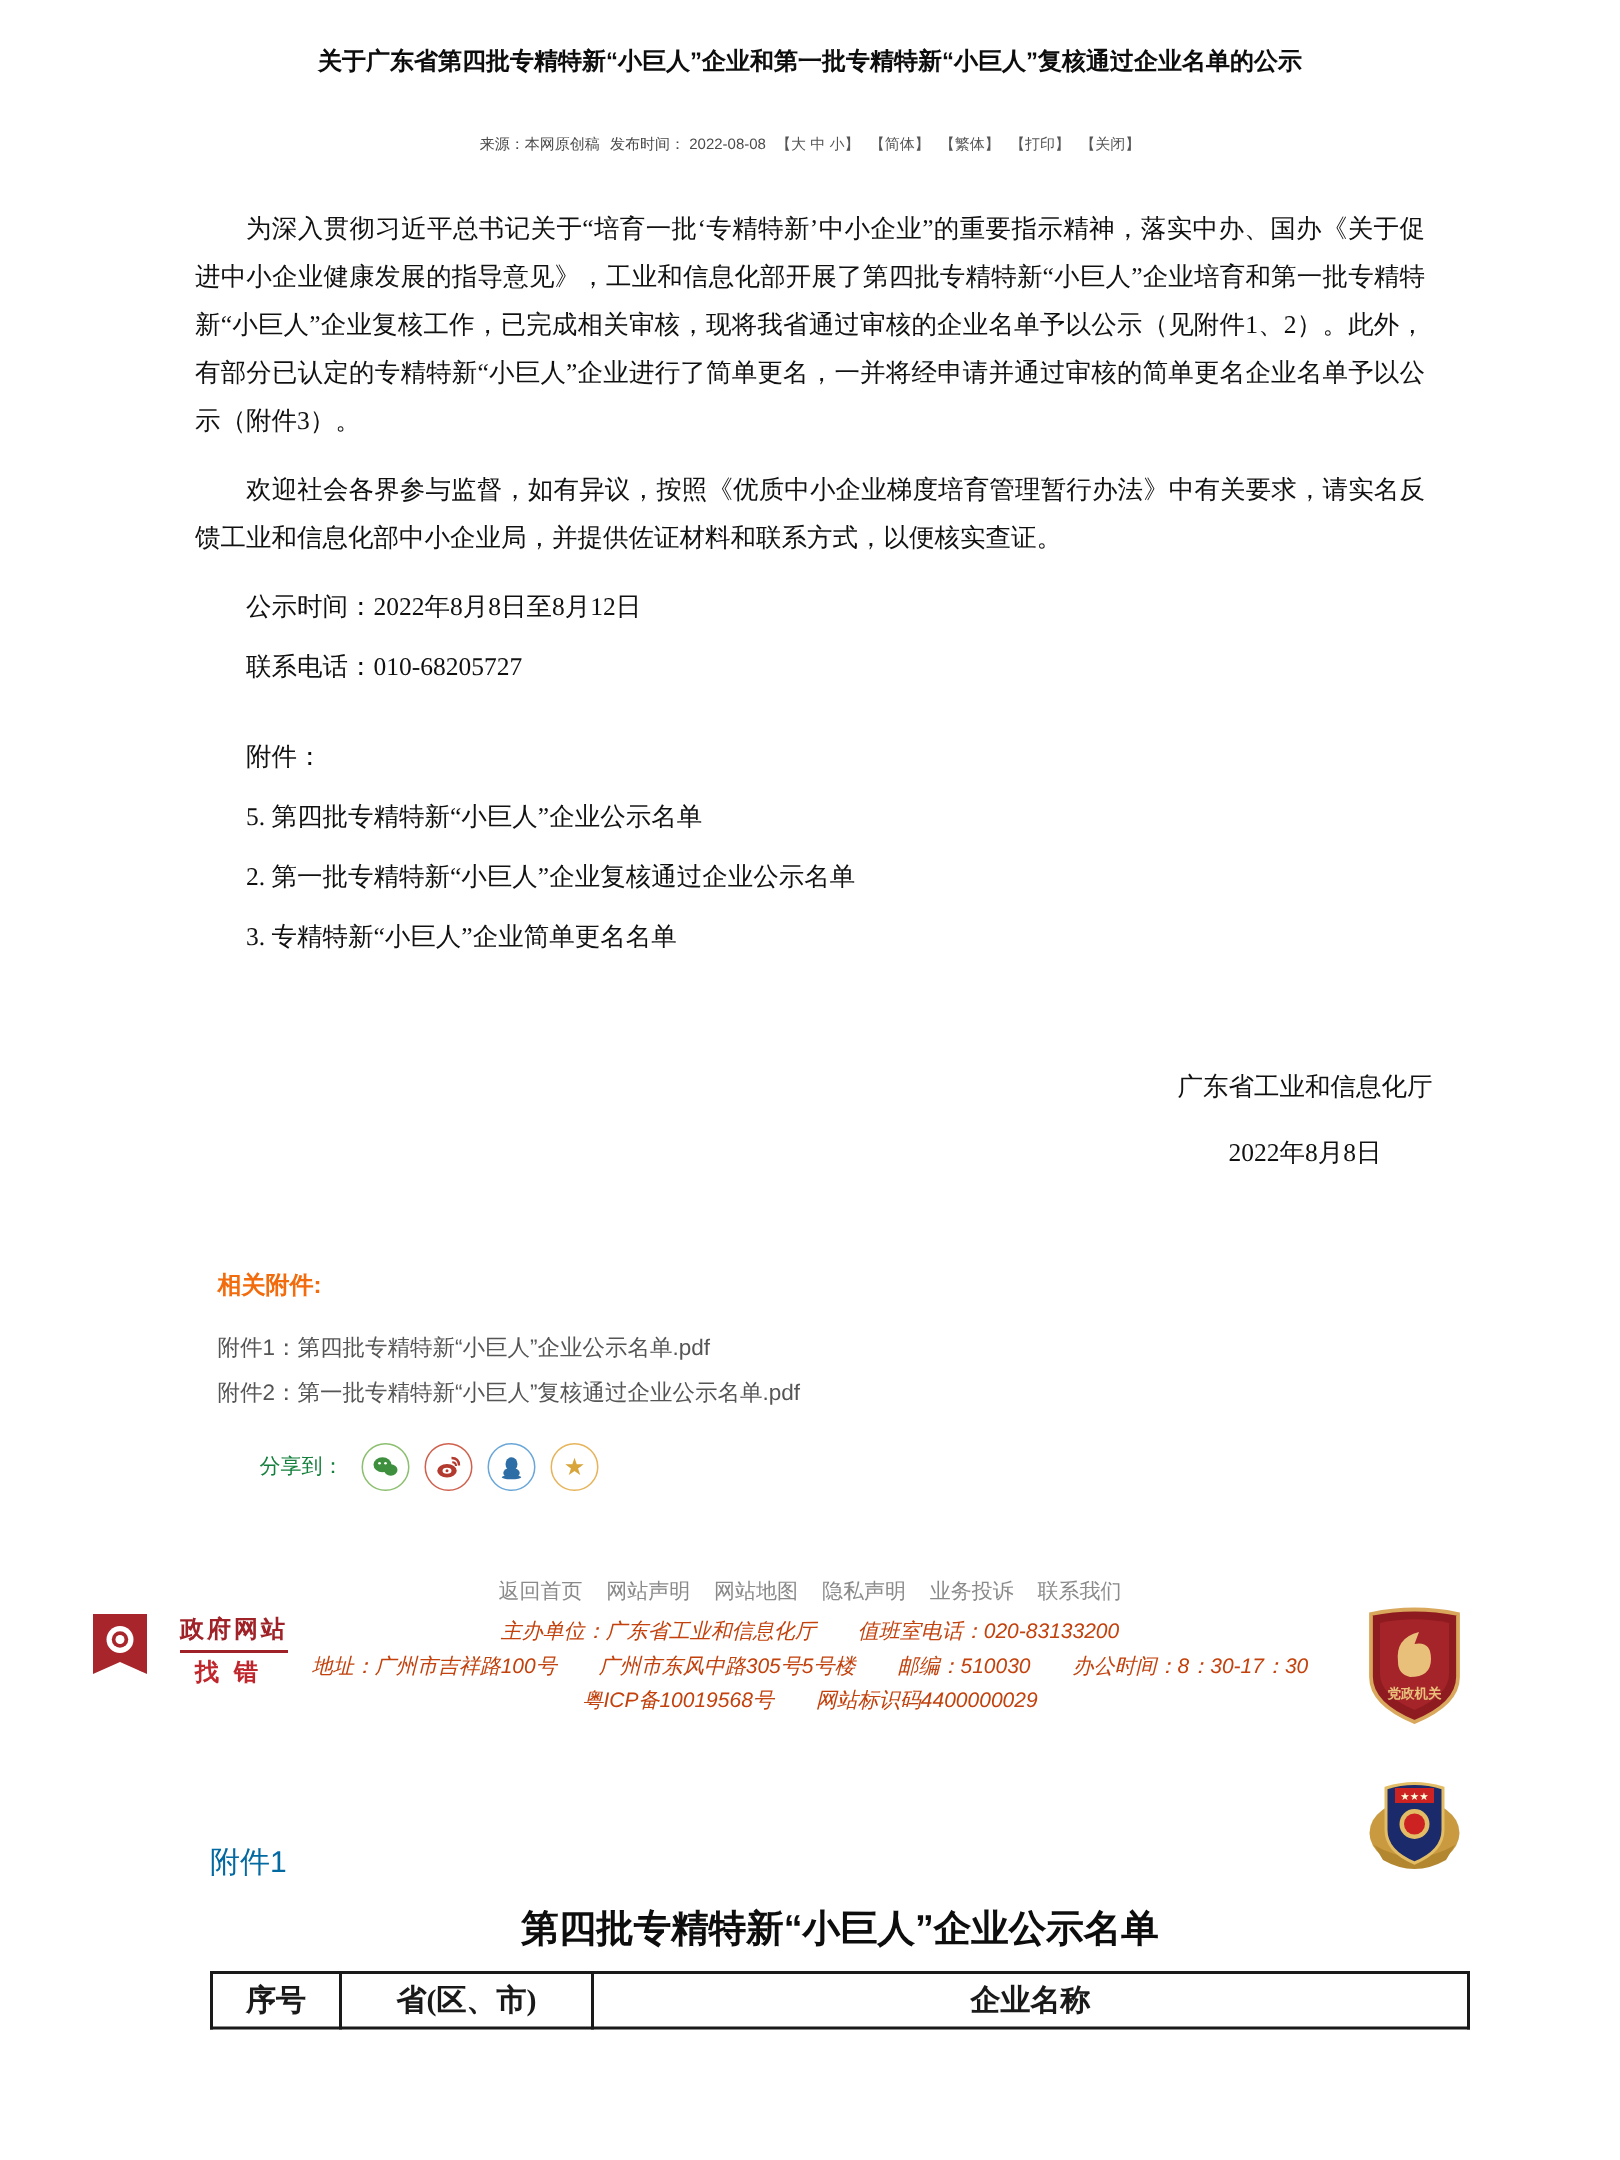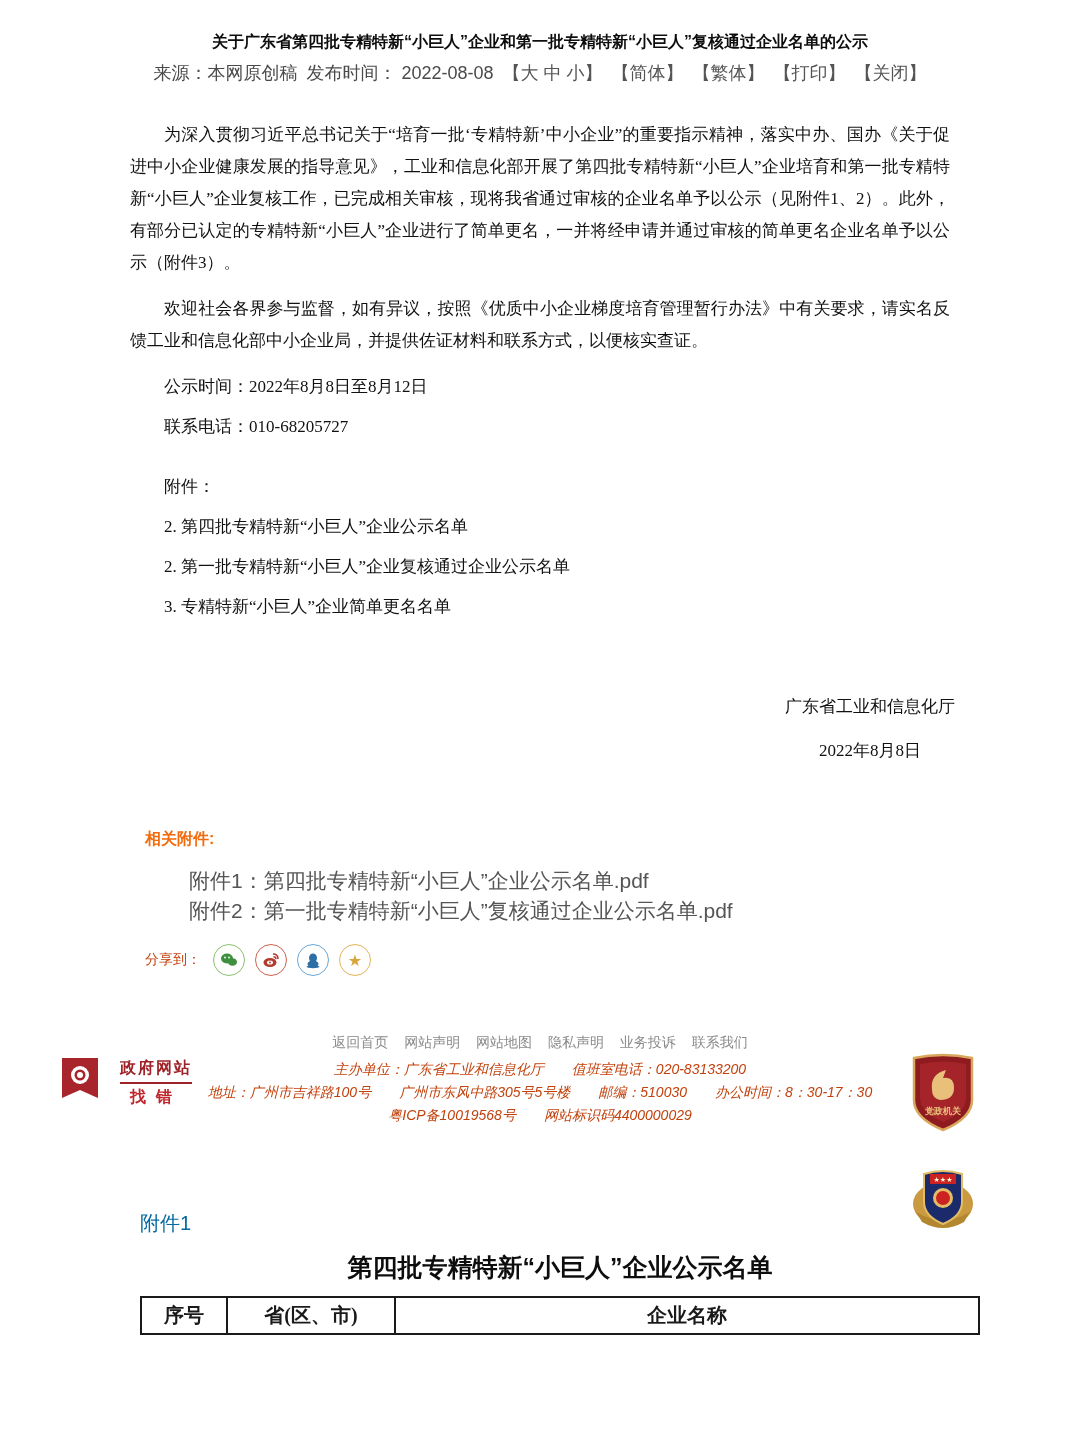--- a/index.html
+++ b/index.html
@@ -14,23 +14,23 @@
     width: 880px;
     text-align: center;
     font-size: 16px;
     font-weight: bold;
     line-height: 1.45;
     color: #0d0d0d;
   }
 
   
   .meta {
-    margin-top: 8px;
-    text-align: center;
-    font-size: 18px;
+    margin-top: 36px;
+    text-align: center;
+    font-size: 10px;
     color: #4a4a4a;
   }
   .meta span { margin: 0 2px; }
   .meta .ctrl { cursor: pointer; color: #555; }
 
   
   .article {
     margin: 34px 130px 0;
     font-family: "Liberation Serif", "DejaVu Serif", serif;
     font-size: 17px;
@@ -57,28 +57,27 @@
     color: #111;
   }
 
   
   .related { margin: 56px 0 0 145px; }
   .related-heading { color: #f26c0d; font-size: 16px; font-weight: bold; }
   .related-links { margin-top: 16px; }
   .related-links a {
     display: block;
     color: #555;
-    font-size: 21px;
+    font-size: 15px;
     line-height: 30px;
     text-decoration: none;
     cursor: pointer;
-    margin-left: 44px;
   }
   .share-row { margin-top: 18px; display: flex; align-items: center; gap: 10px; }
-  .share-label { font-size: 14px; color: #c2410c; margin-right: 2px; }
+  .share-label { font-size: 14px; color: #15803d; margin-right: 2px; margin-left: 28px; }
   .share-icon {
     width: 32px; height: 32px; border-radius: 50%;
     display: flex; align-items: center; justify-content: center;
     background: #fff; cursor: pointer;
   }
   .share-icon.wechat { border: 1.5px solid #8cbf6f; }
   .share-icon.weibo  { border: 1.5px solid #d0614e; }
   .share-icon.qq     { border: 1.5px solid #6aa7d8; }
   .share-icon.star   { border: 1.5px solid #e6b45a; color: #d8a53a; font-size: 16px; }
 
@@ -164,21 +163,21 @@
   </div>
 
   <div class="article">
     <p>为深入贯彻习近平总书记关于“培育一批‘专精特新’中小企业”的重要指示精神，落实中办、国办《关于促进中小企业健康发展的指导意见》，工业和信息化部开展了第四批专精特新“小巨人”企业培育和第一批专精特新“小巨人”企业复核工作，已完成相关审核，现将我省通过审核的企业名单予以公示（见附件1、2）。此外，有部分已认定的专精特新“小巨人”企业进行了简单更名，一并将经申请并通过审核的简单更名企业名单予以公示（附件3）。</p>
     <p>欢迎社会各界参与监督，如有异议，按照《优质中小企业梯度培育管理暂行办法》中有关要求，请实名反馈工业和信息化部中小企业局，并提供佐证材料和联系方式，以便核实查证。</p>
     <p class="info">公示时间：2022年8月8日至8月12日</p>
     <p class="info">联系电话：010-68205727</p>
 
     <div class="attach-block">
       <p>附件：</p>
-      <p>2. 第四批专精特新“小巨人”企业公示名单</p>
+      <p>5. 第四批专精特新“小巨人”企业公示名单</p>
       <p>2. 第一批专精特新“小巨人”企业复核通过企业公示名单</p>
       <p>3. 专精特新“小巨人”企业简单更名名单</p>
     </div>
   </div>
 
   <div class="signature">
     <div class="sig-inner">
       <div>广东省工业和信息化厅</div>
       <div>2022年8月8日</div>
     </div>

